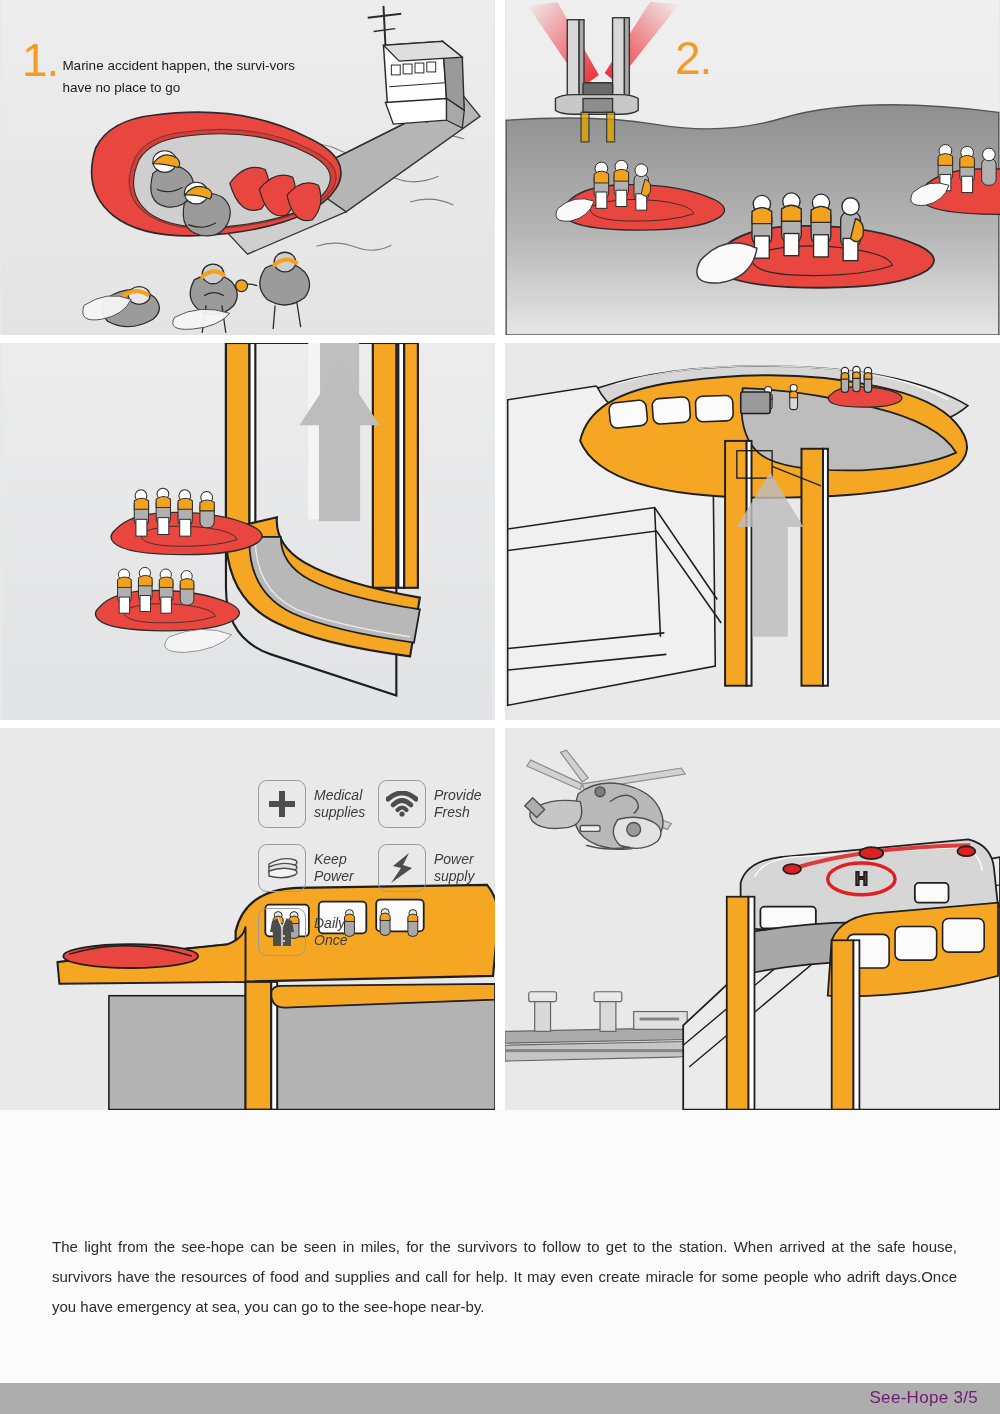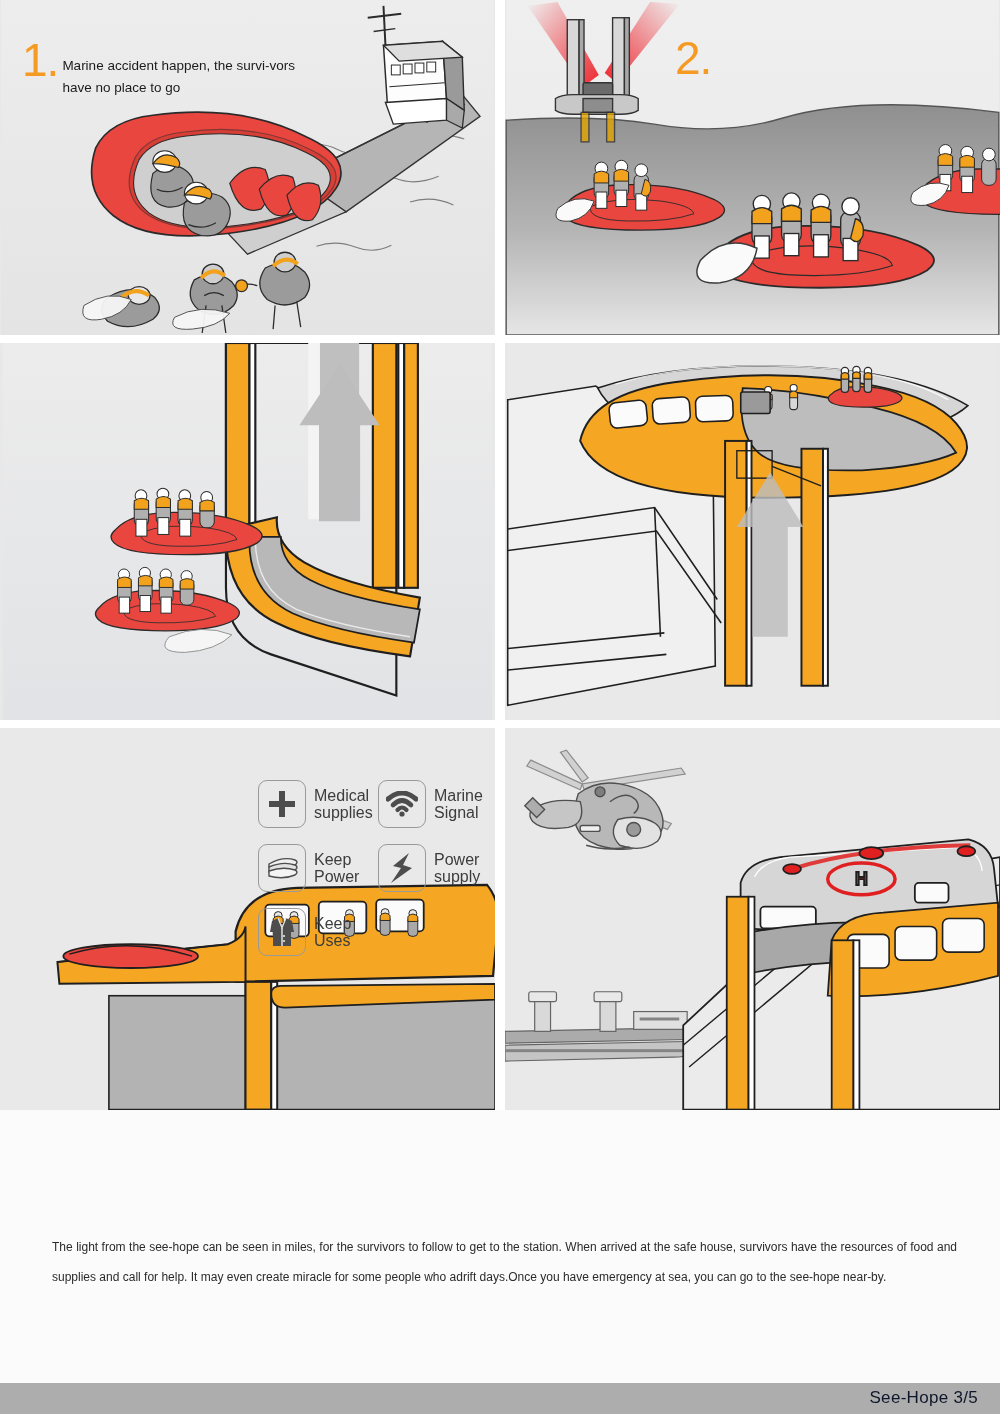--- a/index.html
+++ b/index.html
@@ -100,24 +100,25 @@
     border-radius: 9px;
     display: flex;
     align-items: center;
     justify-content: center;
     box-sizing: border-box;
     background: transparent;
     flex: none;
   }
   .icon-label {
     margin-left: 8px;
-    font-size: 16px;
+    font-size: 14px;
     line-height: 17px;
     color: #3c3c3c;
     font-family: "Liberation Sans", sans-serif;
+    font-style: italic;
   }
 
   
   .process {
     position: absolute;
     left: 0; top: 1110px;
     width: 1000px; height: 273px;
     background: #fbfbfb;
   }
   .process-title {
@@ -126,38 +127,38 @@
     font-size: 54px;
     color: #333333;
     font-weight: 400;
     font-family: "Liberation Sans", sans-serif;
     letter-spacing: 0px;
   }
   .process-body {
     position: absolute;
     left: 52px; top: 122px;
     width: 905px;
-    font-size: 12px;
+    font-size: 15px;
     line-height: 30px;
     color: #2b2b2b;
     text-align: justify;
     font-family: "Liberation Sans", sans-serif;
   }
 
   
   .footer {
     position: absolute;
     left: 0; top: 1383px;
     width: 1000px; height: 31px;
     background: #adadad;
   }
   .footer-text {
     position: absolute;
     right: 22px; top: 5px;
-    color: #0f172a;
+    color: #701a75;
     font-size: 17px;
     font-family: "Liberation Sans", sans-serif;
     letter-spacing: .3px;
   }
 </style>
 </head>
 <body>
 
 <div class="page">
 
@@ -670,21 +671,21 @@
 
     <div class="icon-cell">
       <div class="icon-box">
         <svg width="32" height="26" viewBox="0 0 32 26">
           <path d="M2 8 Q16 -4 30 8" fill="none" stroke="#4d4d4d" stroke-width="5" stroke-linecap="round"></path>
           <path d="M7 14 Q16 5 25 14" fill="none" stroke="#4d4d4d" stroke-width="4.6" stroke-linecap="round"></path>
           <path d="M11.5 19 Q16 14 20.5 19" fill="none" stroke="#4d4d4d" stroke-width="4.2" stroke-linecap="round"></path>
           <circle cx="16" cy="23" r="2.6" fill="#4d4d4d"></circle>
         </svg>
       </div>
-      <div class="icon-label">Marine Signal</div>
+      <div class="icon-label">Provide Fresh</div>
     </div>
 
     <div class="icon-cell">
       <div class="icon-box">
         <svg width="34" height="24" viewBox="0 0 34 24">
           <path d="M4 8 q14 -8 26 -4 q4 2 0 5 q-12 5 -26 2 Z" fill="#efefef" stroke="#4d4d4d" stroke-width="1.4"></path>
           <path d="M4 11 q14 -6 26 -2 q4 2 0 5 q-12 5 -26 2 Z" fill="#e2e2e2" stroke="#4d4d4d" stroke-width="1.4"></path>
           <path d="M4 15 q14 -5 26 -1 q4 2 0 5 q-12 5 -26 1 Z" fill="#f4f4f4" stroke="#4d4d4d" stroke-width="1.4"></path>
         </svg>
       </div>
@@ -703,21 +704,21 @@
     <div class="icon-cell">
       <div class="icon-box">
         <svg width="28" height="32" viewBox="0 0 28 32">
           <path d="M10 2 L4 5 L2 16 L5 16 L5 30 L23 30 L23 16 L26 16 L24 5 L18 2 L14 12 Z" fill="#4d4d4d"></path>
           <path d="M14 12 L14 30" stroke="#e8e8e8" stroke-width="1.4"></path>
           <path d="M10 2 L14 12 L18 2" fill="none" stroke="#e8e8e8" stroke-width="1.2"></path>
           <circle cx="16" cy="20" r="1.1" fill="#e8e8e8"></circle>
           <circle cx="16" cy="25" r="1.1" fill="#e8e8e8"></circle>
         </svg>
       </div>
-      <div class="icon-label">Keep Uses</div>
+      <div class="icon-label">Daily Once</div>
     </div>
 
   </div>
 
   <div class="process">
     <div class="process-body">The light from the see-hope can be seen in miles, for the survivors to follow to get to the station. When arrived at the safe house, survivors have the resources of food and supplies and call for help. It may even create miracle for some people who adrift days.Once you have emergency at sea, you can go to the see-hope near-by.</div>
   </div>
 
   <div class="footer">
     <div class="footer-text">See-Hope  3/5</div>

